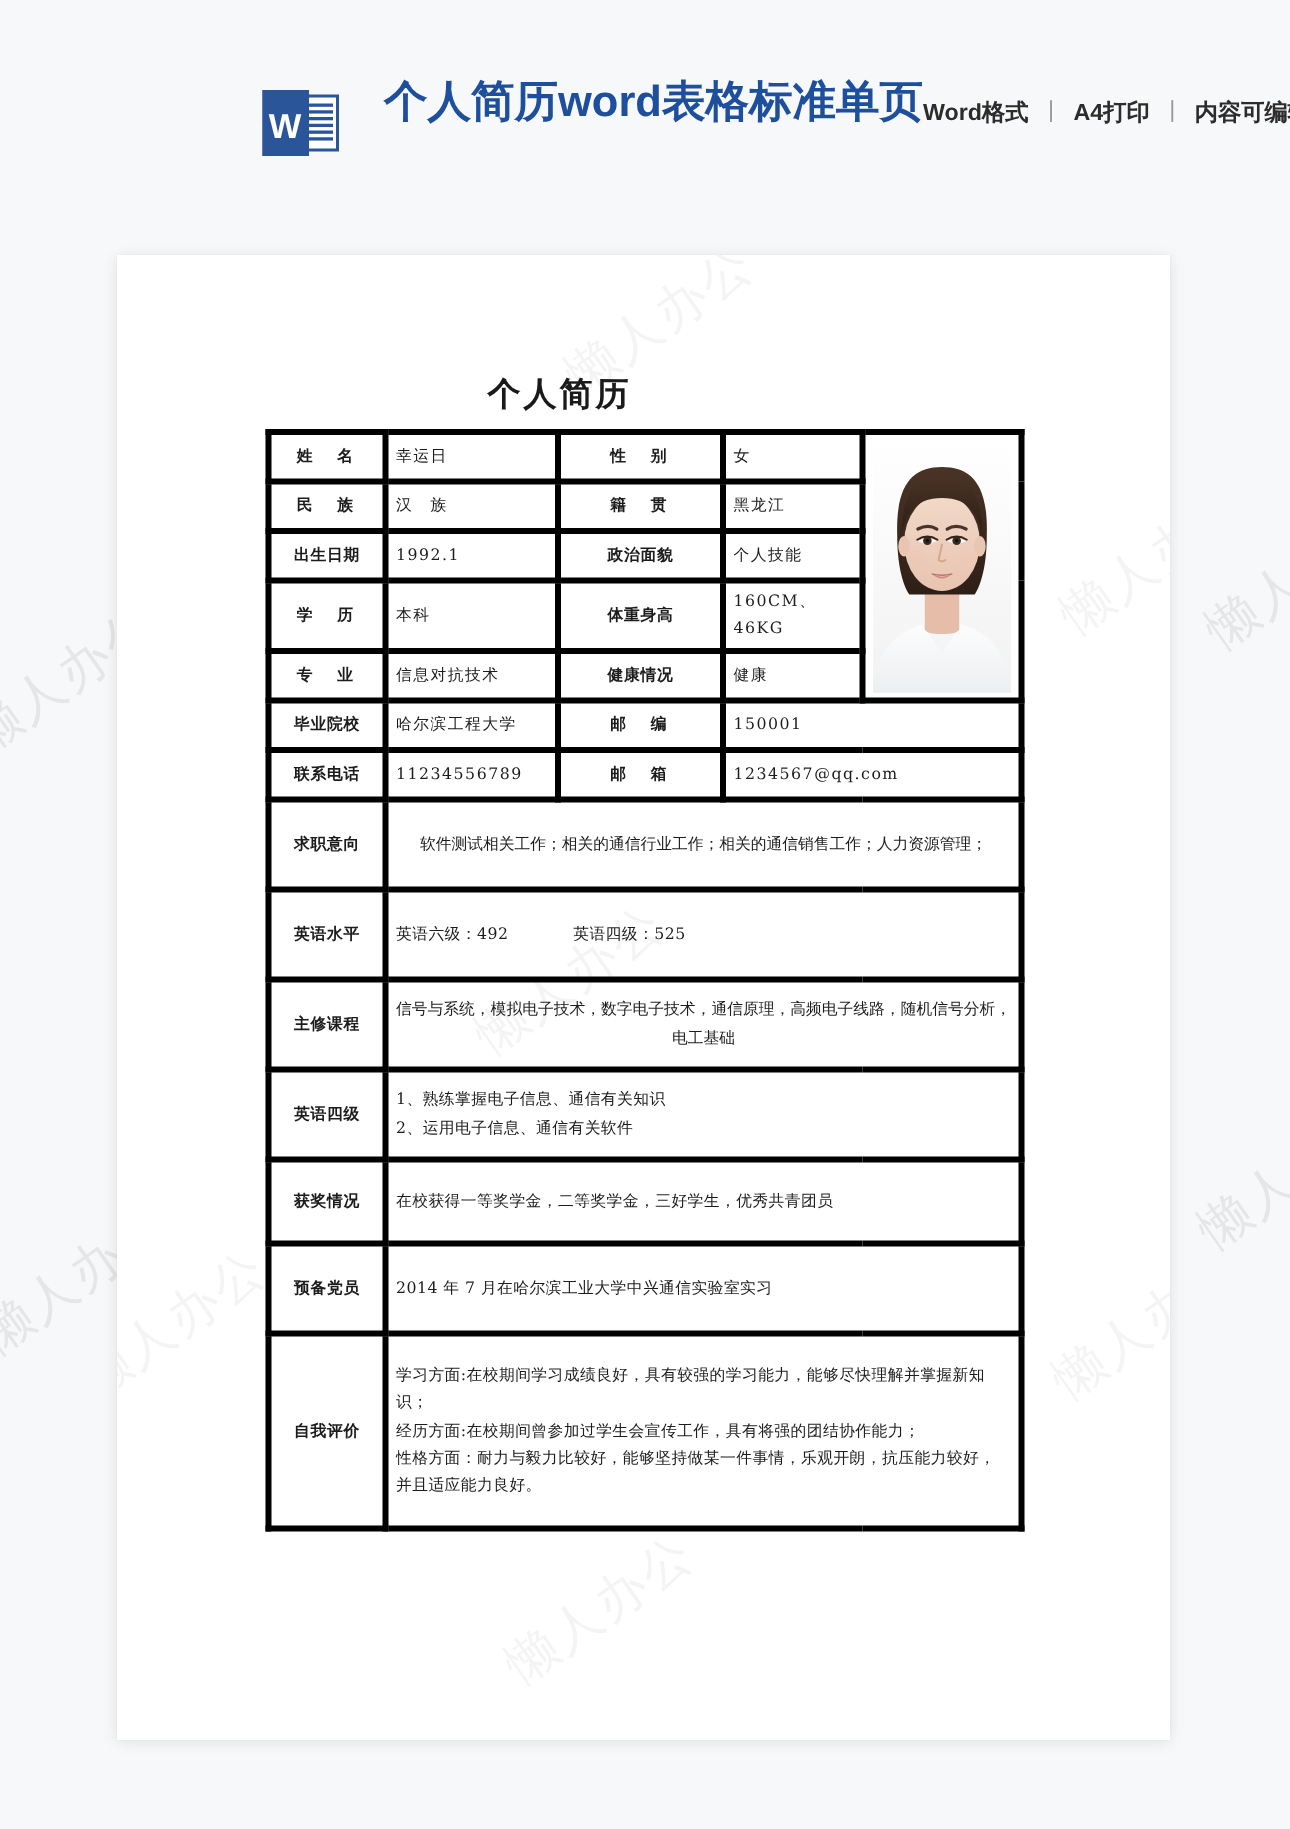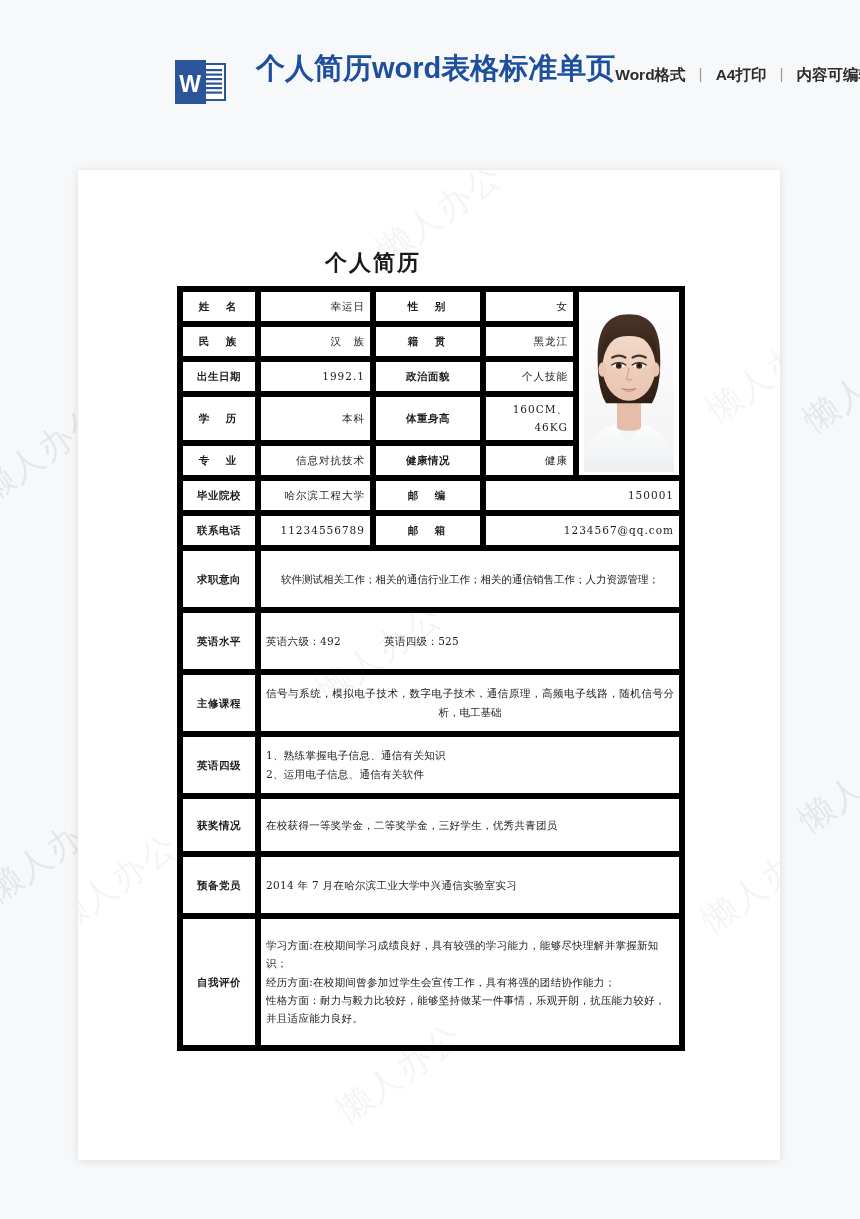--- a/index.html
+++ b/index.html
@@ -109,36 +109,36 @@
   .resume-table {
     position: absolute;
     left: 99px;
     top: 116px;
     width: 502px;
     border-collapse: collapse;
     table-layout: fixed;
     font-family: "DejaVu Serif", "Liberation Serif", serif;
   }
   .resume-table td {
-    border: 6px solid #000000;
+    border: 4px solid #000000;
     font-size: 10.5px;
     color: #1c1c1c;
     padding: 3px 5px;
     vertical-align: middle;
     line-height: 1.75;
   }
   .lbl {
     font-weight: bold;
     text-align: center;
     letter-spacing: 3px;
     white-space: nowrap;
   }
   .lbl-nospace { letter-spacing: 0.5px; }
   .val {
-    text-align: right;
+    text-align: left;
     letter-spacing: 1px;
   }
   .val-left {
     text-align: left;
     padding-left: 9px;
     padding-right: 9px;
     letter-spacing: 0.3px;
     line-height: 1.95;
   }
   .val-just {

